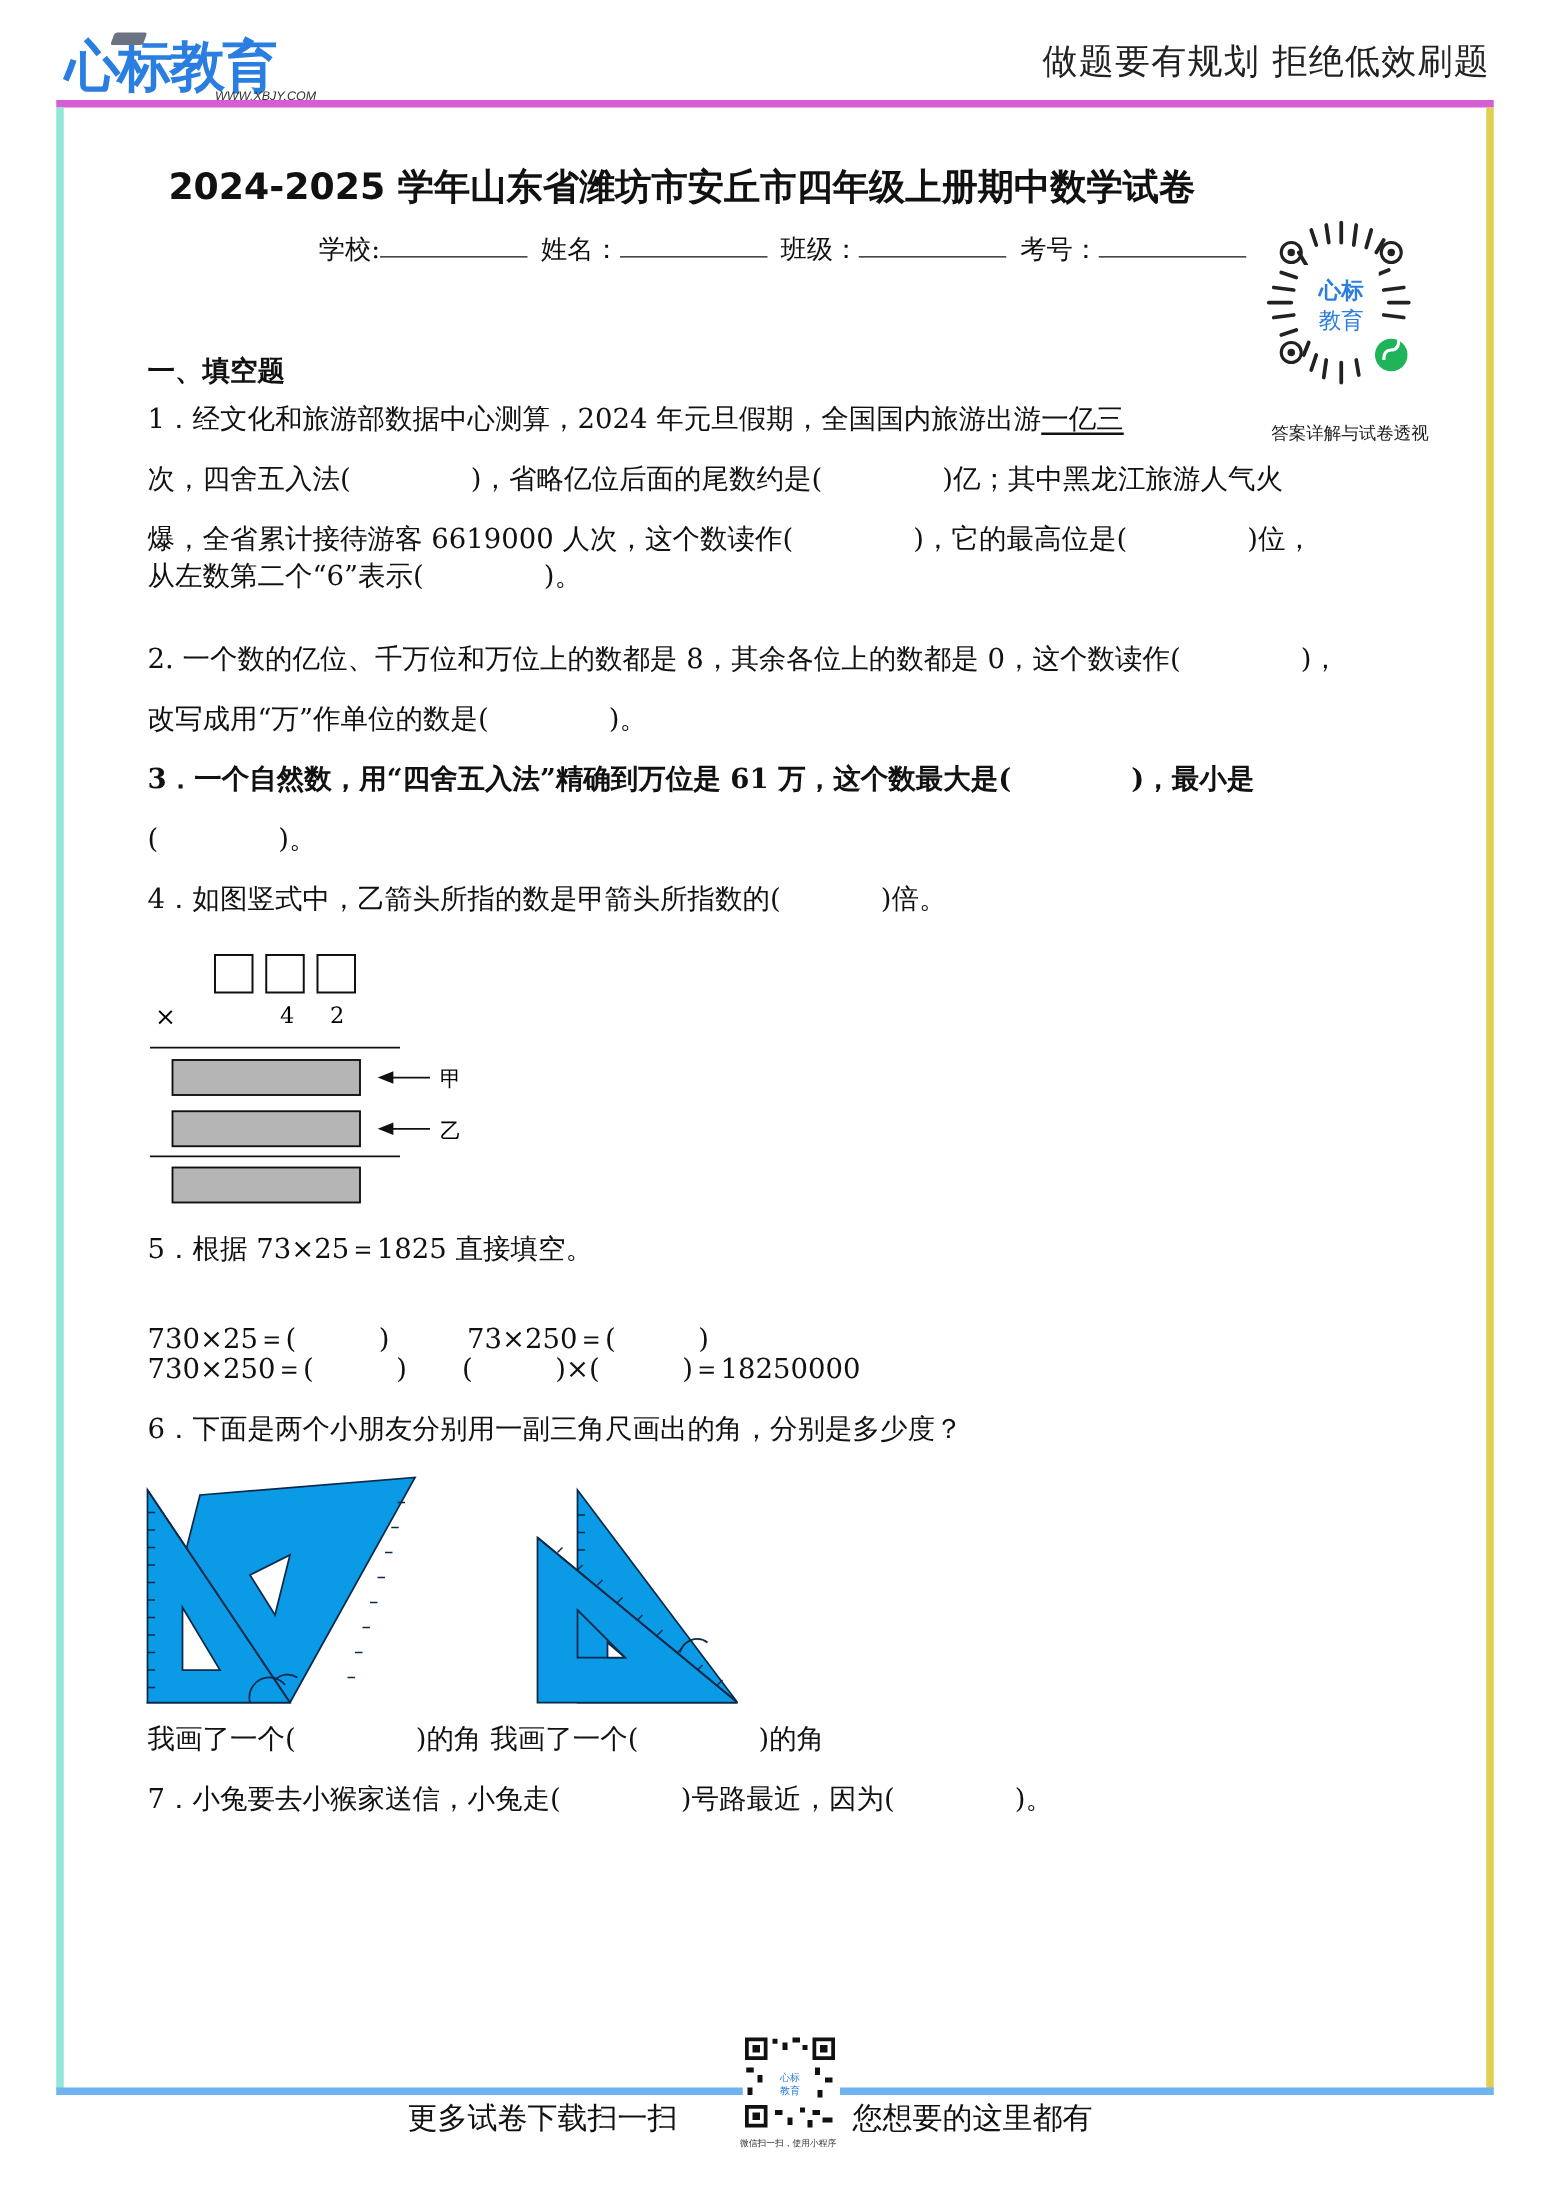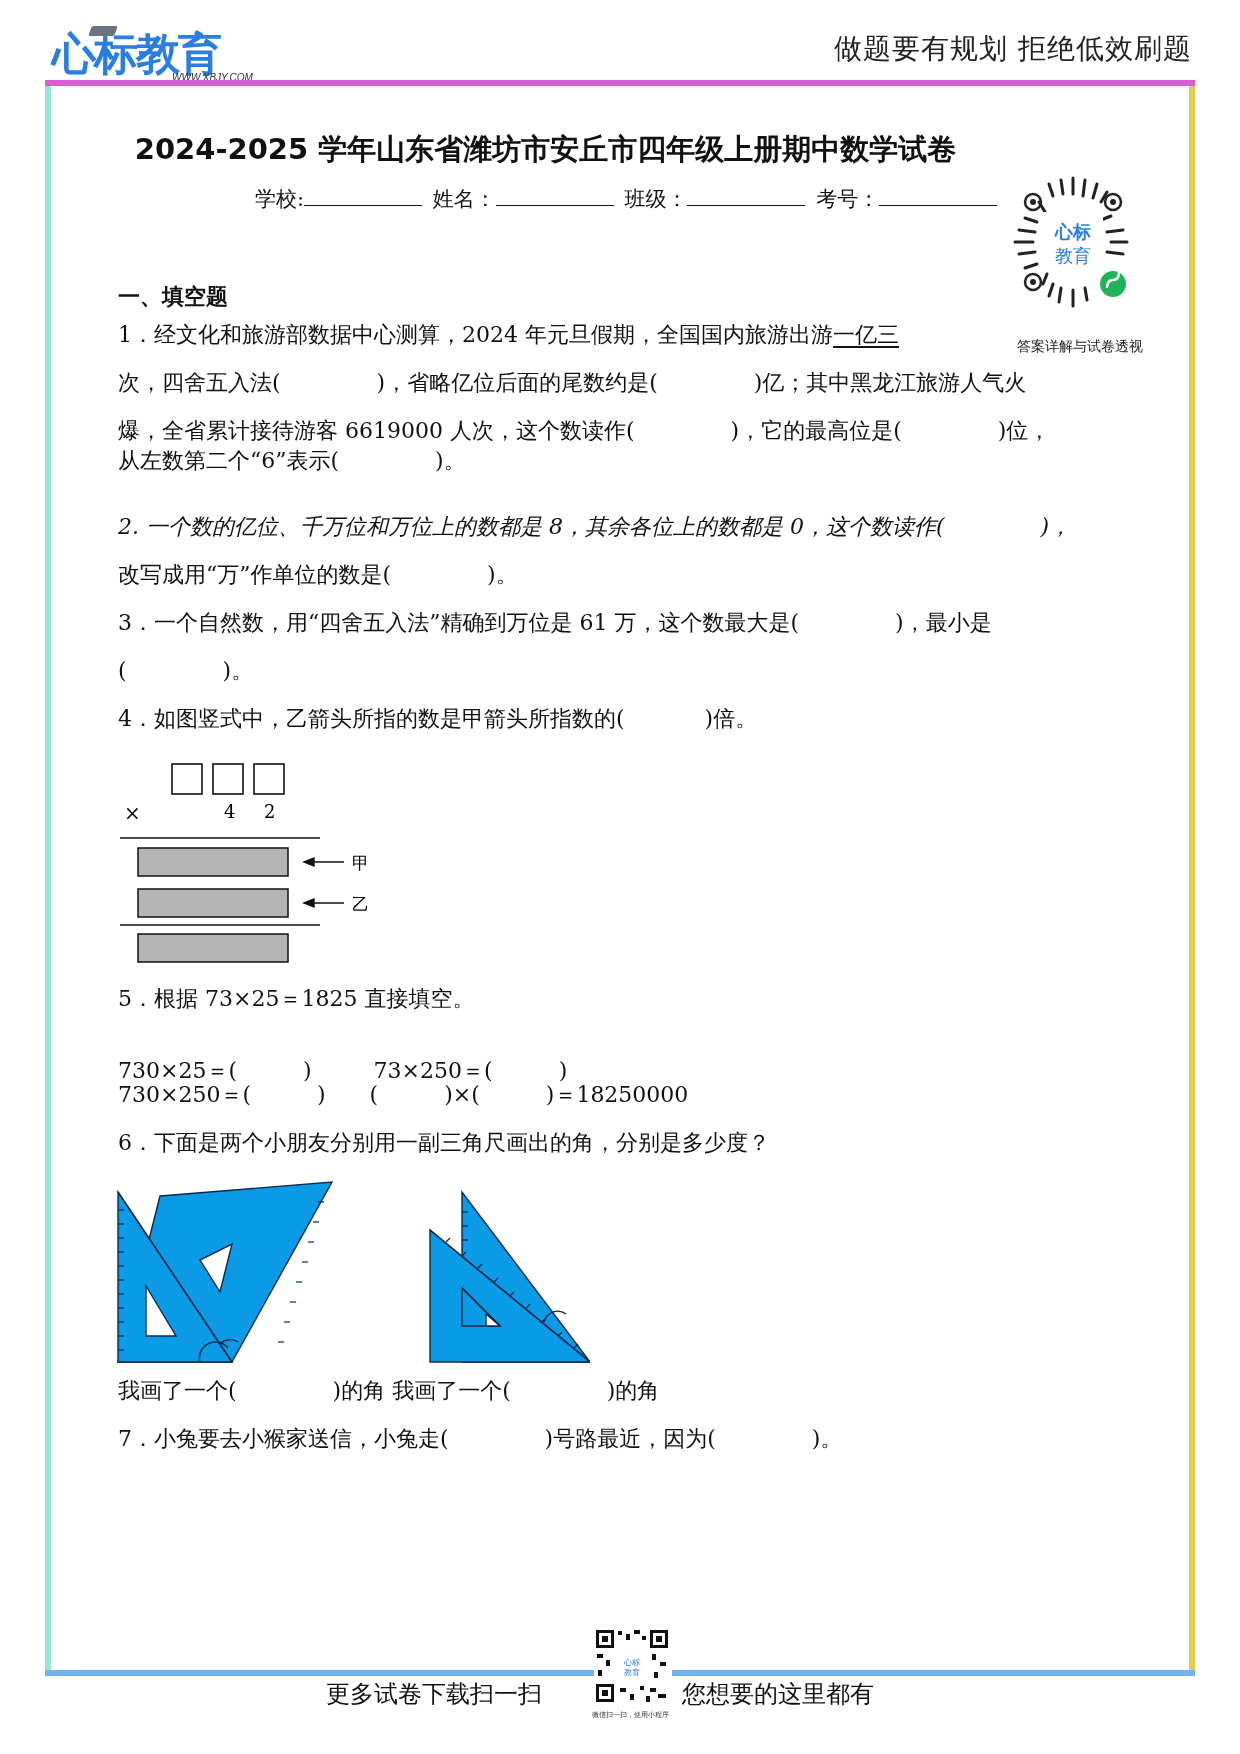--- a/index.html
+++ b/index.html
@@ -121,28 +121,28 @@
 <div class="abs line" style="top:368px;">
   <span>次，四舍五入法(</span><span class="gap" style="width:96px"></span><span>)，省略亿位后面的尾数约是(</span><span class="gap" style="width:96px"></span><span>)亿；其中黑龙江旅游人气火</span>
 </div>
 <div class="abs line" style="top:416px;">
   <span>爆，全省累计接待游客 6619000 人次，这个数读作(</span><span class="gap" style="width:96px"></span><span>)，它的最高位是(</span><span class="gap" style="width:96px"></span><span>)位，</span>
 </div>
 <div class="abs line" style="top:446px;">
   <span>从左数第二个“6”表示(</span><span class="gap" style="width:96px"></span><span>)。</span>
 </div>
 
-<div class="abs line" style="top:512px;font-style:italic;">
+<div class="abs line" style="top:512px;">
   <span>2. 一个数的亿位、千万位和万位上的数都是 8，其余各位上的数都是 0，这个数读作(</span><span class="gap" style="width:96px"></span><span>)，</span>
 </div>
 <div class="abs line" style="top:560px;">
   <span>改写成用“万”作单位的数是(</span><span class="gap" style="width:96px"></span><span>)。</span>
 </div>
 
-<div class="abs line" style="top:608px;">
+<div class="abs line" style="top:608px;font-weight:bold;">
   <span>3．一个自然数，用“四舍五入法”精确到万位是 61 万，这个数最大是(</span><span class="gap" style="width:96px"></span><span>)，最小是</span>
 </div>
 <div class="abs line" style="top:656px;">
   <span>(</span><span class="gap" style="width:96px"></span><span>)。</span>
 </div>
 
 <div class="abs line" style="top:704px;">
   <span>4．如图竖式中，乙箭头所指的数是甲箭头所指数的(</span><span class="gap" style="width:80px"></span><span>)倍。</span>
 </div>
 <div class="abs vert">

